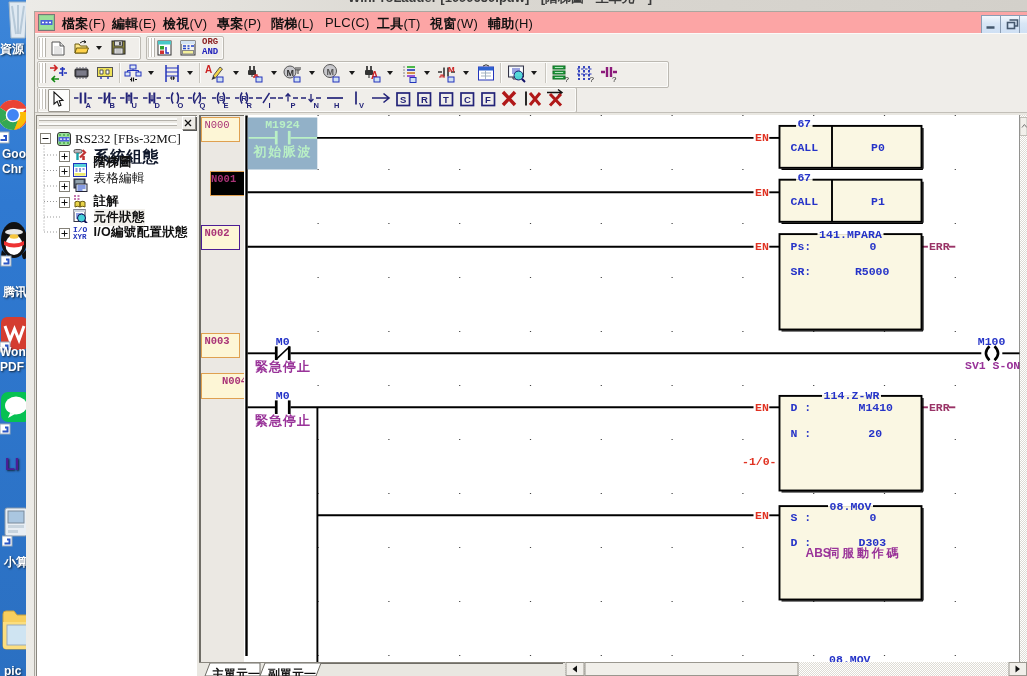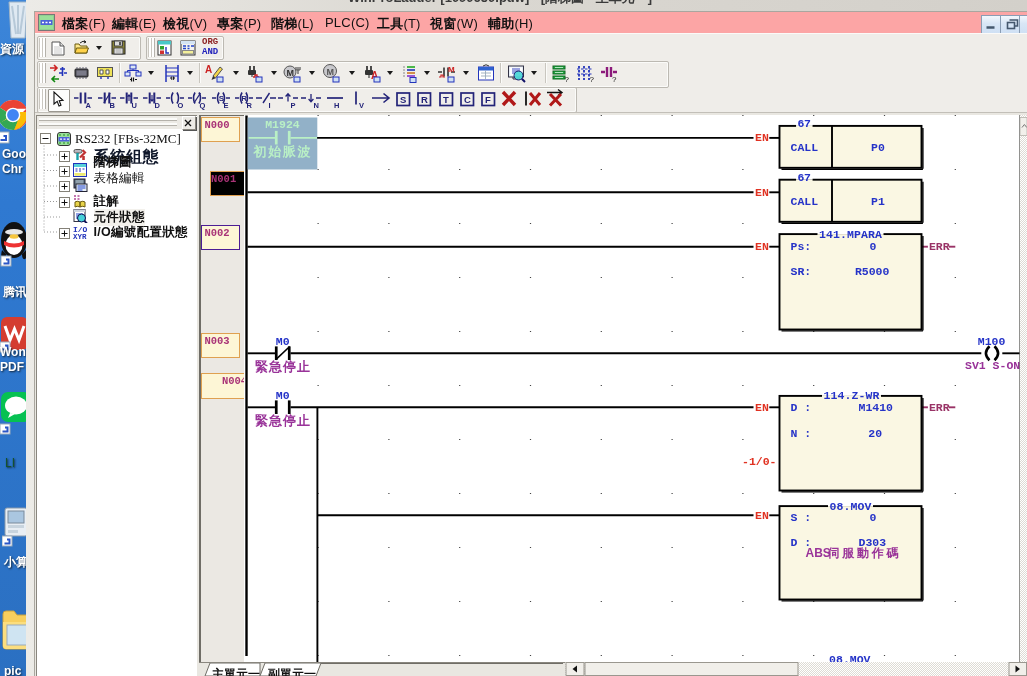--- a/index.html
+++ b/index.html
@@ -57,21 +57,21 @@
 <path d="M2.5 33.5 L7.5 33.5 L7.5 29.5 L5 29.5" stroke="#2a56c6" stroke-width="2" fill="none"></path>
 </svg>
 <div class="abs" style="left:0px;top:345px;width:32px;color:#fff;font-size:12px;font-weight:bold;text-shadow:1px 1px 2px #123;line-height:15px">Won<br>PDF</div>
 <svg class="abs" style="left:0px;top:391px" width="32" height="50">
 <rect x="1" y="1" width="30" height="30" rx="7" fill="#06c152"></rect>
 <ellipse cx="16" cy="14.5" rx="11" ry="9" fill="#fff"></ellipse>
 <path d="M10 22 L8 27 L15 23 Z" fill="#fff"></path>
 <rect x="0" y="33" width="10" height="10" fill="#fff" stroke="#9ab"></rect>
 <path d="M2.5 40.5 L7.5 40.5 L7.5 36.5 L5 36.5" stroke="#2a56c6" stroke-width="2" fill="none"></path>
 </svg>
-<div class="abs" style="left:5px;top:456px;width:30px;color:#14532d;font-size:12px;font-weight:normal;text-shadow:1px 1px 2px #123">LI</div>
+<div class="abs" style="left:5px;top:456px;width:30px;color:#4c1d95;font-size:16px;font-weight:bold;text-shadow:1px 1px 2px #123">LI</div>
 <svg class="abs" style="left:2px;top:506px" width="30" height="46">
 <rect x="3" y="2" width="22" height="28" rx="2" fill="#e8eef4" stroke="#8899aa"></rect>
 <rect x="6" y="5" width="16" height="12" fill="#aac6e0" stroke="#7a8a9a"></rect>
 <rect x="6" y="19" width="16" height="3" fill="#c8d4de"></rect>
 <rect x="6" y="24" width="10" height="3" fill="#c8d4de"></rect>
 <rect x="0" y="30" width="10" height="10" fill="#fff" stroke="#9ab"></rect>
 <path d="M2.5 37.5 L7.5 37.5 L7.5 33.5 L5 33.5" stroke="#2a56c6" stroke-width="2" fill="none"></path>
 </svg>
 <div class="abs" style="left:4px;top:554px;width:30px;color:#fff;font-size:12px;font-weight:bold;text-shadow:1px 1px 2px #123">小算</div>
 <svg class="abs" style="left:2px;top:606px" width="32" height="52">
@@ -464,21 +464,21 @@
     <path d="M2.5 5.5 h6 M5.5 2.5 v6" stroke="#111"></path>
   </svg>
 <svg class="ico14" style="left:73px;top:224.5px;width:15px;height:14px">
     <text x="0" y="7" font-size="8" font-weight="bold" fill="#2233bb" font-family="Liberation Mono">I/O</text>
     <text x="0" y="14" font-size="7.5" font-weight="bold" fill="#2233bb" font-family="Liberation Mono">XYR</text>
   </svg>
 <div class="abs" style="left:93.5px;top:224.0px;font-size:12.5px;color:#111;letter-spacing:0.3px;white-space:nowrap;font-weight:bold">I/O編號配置狀態</div>
 <div class="abs" style="left:199px;top:114.5px;width:821px;height:1.5px;background:#6f6d66"></div>
 <div class="abs" style="left:199px;top:114.5px;width:1.5px;height:547.5px;background:#6f6d66"></div>
 <div class="abs" style="left:200.5px;top:116px;width:43px;height:546px;background:#ebe8e3"></div>
-<div class="abs mono" style="left:200.9px;top:116.5px;width:35px;height:22.5px;background:#fdf6d6;border:1px solid #dfa050;font-size:10.5px;font-weight:bold;color:#a93377;padding-left:2.5px;padding-top:1px;letter-spacing:0px">N000</div>
+<div class="abs mono" style="left:200.9px;top:116.5px;width:35px;height:22.5px;background:#fdf6d6;border:1px solid #dfa050;font-size:10.5px;font-weight:normal;color:#a93377;padding-left:2.5px;padding-top:1px;letter-spacing:0px">N000</div>
 <div class="abs mono" style="left:210px;top:170.5px;width:35px;height:22.5px;background:#000000;border:1px solid #dfa050;font-size:10.5px;font-weight:bold;color:#a93377;padding-left:0;padding-top:1px;letter-spacing:0px">N001</div>
 <div class="abs mono" style="left:200.9px;top:224.5px;width:35px;height:22.5px;background:#fdf6d6;border:1px solid #4c1d95;font-size:10.5px;font-weight:bold;color:#a93377;padding-left:2.5px;padding-top:1px;letter-spacing:0px">N002</div>
 <div class="abs mono" style="left:200.9px;top:332.5px;width:35px;height:22.5px;background:#fdf6d6;border:1px solid #dfa050;font-size:10.5px;font-weight:bold;color:#a93377;padding-left:2.5px;padding-top:1px;letter-spacing:0px">N003</div>
 <div class="abs mono" style="left:200.9px;top:373px;width:35px;height:22.5px;background:#fdf6d6;border:1px solid #dfa050;font-size:10.5px;font-weight:bold;color:#a93377;padding-left:20px;padding-top:1px;letter-spacing:0px">N004</div>
 <svg class="abs" style="left:243.5px;top:114.5px" width="776.5" height="547.5" viewBox="243.5 114.5 776.5 547.5" font-family="Liberation Mono" font-weight="bold">
 <rect x="243.5" y="114.5" width="776.5" height="547.5" fill="#fff"></rect>
 <path d="M317.0 115.0h1.2M317.0 169.0h1.2M317.0 223.0h1.2M317.0 277.0h1.2M317.0 331.0h1.2M317.0 385.0h1.2M317.0 439.0h1.2M317.0 493.0h1.2M317.0 547.0h1.2M317.0 601.0h1.2M317.0 655.0h1.2M387.8 115.0h1.2M387.8 169.0h1.2M387.8 223.0h1.2M387.8 277.0h1.2M387.8 331.0h1.2M387.8 385.0h1.2M387.8 439.0h1.2M387.8 493.0h1.2M387.8 547.0h1.2M387.8 601.0h1.2M387.8 655.0h1.2M458.6 115.0h1.2M458.6 169.0h1.2M458.6 223.0h1.2M458.6 277.0h1.2M458.6 331.0h1.2M458.6 385.0h1.2M458.6 439.0h1.2M458.6 493.0h1.2M458.6 547.0h1.2M458.6 601.0h1.2M458.6 655.0h1.2M529.4 115.0h1.2M529.4 169.0h1.2M529.4 223.0h1.2M529.4 277.0h1.2M529.4 331.0h1.2M529.4 385.0h1.2M529.4 439.0h1.2M529.4 493.0h1.2M529.4 547.0h1.2M529.4 601.0h1.2M529.4 655.0h1.2M600.2 115.0h1.2M600.2 169.0h1.2M600.2 223.0h1.2M600.2 277.0h1.2M600.2 331.0h1.2M600.2 385.0h1.2M600.2 439.0h1.2M600.2 493.0h1.2M600.2 547.0h1.2M600.2 601.0h1.2M600.2 655.0h1.2M671.0 115.0h1.2M671.0 169.0h1.2M671.0 223.0h1.2M671.0 277.0h1.2M671.0 331.0h1.2M671.0 385.0h1.2M671.0 439.0h1.2M671.0 493.0h1.2M671.0 547.0h1.2M671.0 601.0h1.2M671.0 655.0h1.2M741.8 115.0h1.2M741.8 169.0h1.2M741.8 223.0h1.2M741.8 277.0h1.2M741.8 331.0h1.2M741.8 385.0h1.2M741.8 439.0h1.2M741.8 493.0h1.2M741.8 547.0h1.2M741.8 601.0h1.2M741.8 655.0h1.2M812.6 115.0h1.2M812.6 169.0h1.2M812.6 223.0h1.2M812.6 277.0h1.2M812.6 331.0h1.2M812.6 385.0h1.2M812.6 439.0h1.2M812.6 493.0h1.2M812.6 547.0h1.2M812.6 601.0h1.2M812.6 655.0h1.2M883.4 115.0h1.2M883.4 169.0h1.2M883.4 223.0h1.2M883.4 277.0h1.2M883.4 331.0h1.2M883.4 385.0h1.2M883.4 439.0h1.2M883.4 493.0h1.2M883.4 547.0h1.2M883.4 601.0h1.2M883.4 655.0h1.2M954.2 115.0h1.2M954.2 169.0h1.2M954.2 223.0h1.2M954.2 277.0h1.2M954.2 331.0h1.2M954.2 385.0h1.2M954.2 439.0h1.2M954.2 493.0h1.2M954.2 547.0h1.2M954.2 601.0h1.2M954.2 655.0h1.2" stroke="#444" stroke-width="1.2"></path>
 <rect x="244.8" y="115" width="2.4" height="540.5" fill="#000"></rect>
 <rect x="247.2" y="117" width="69.6" height="52" fill="#92b1c8"></rect>
 <path d="M248.2 137.4 H274.6 M290 137.4 H316.6" stroke="#b9f0c5" stroke-width="1.9"></path>

